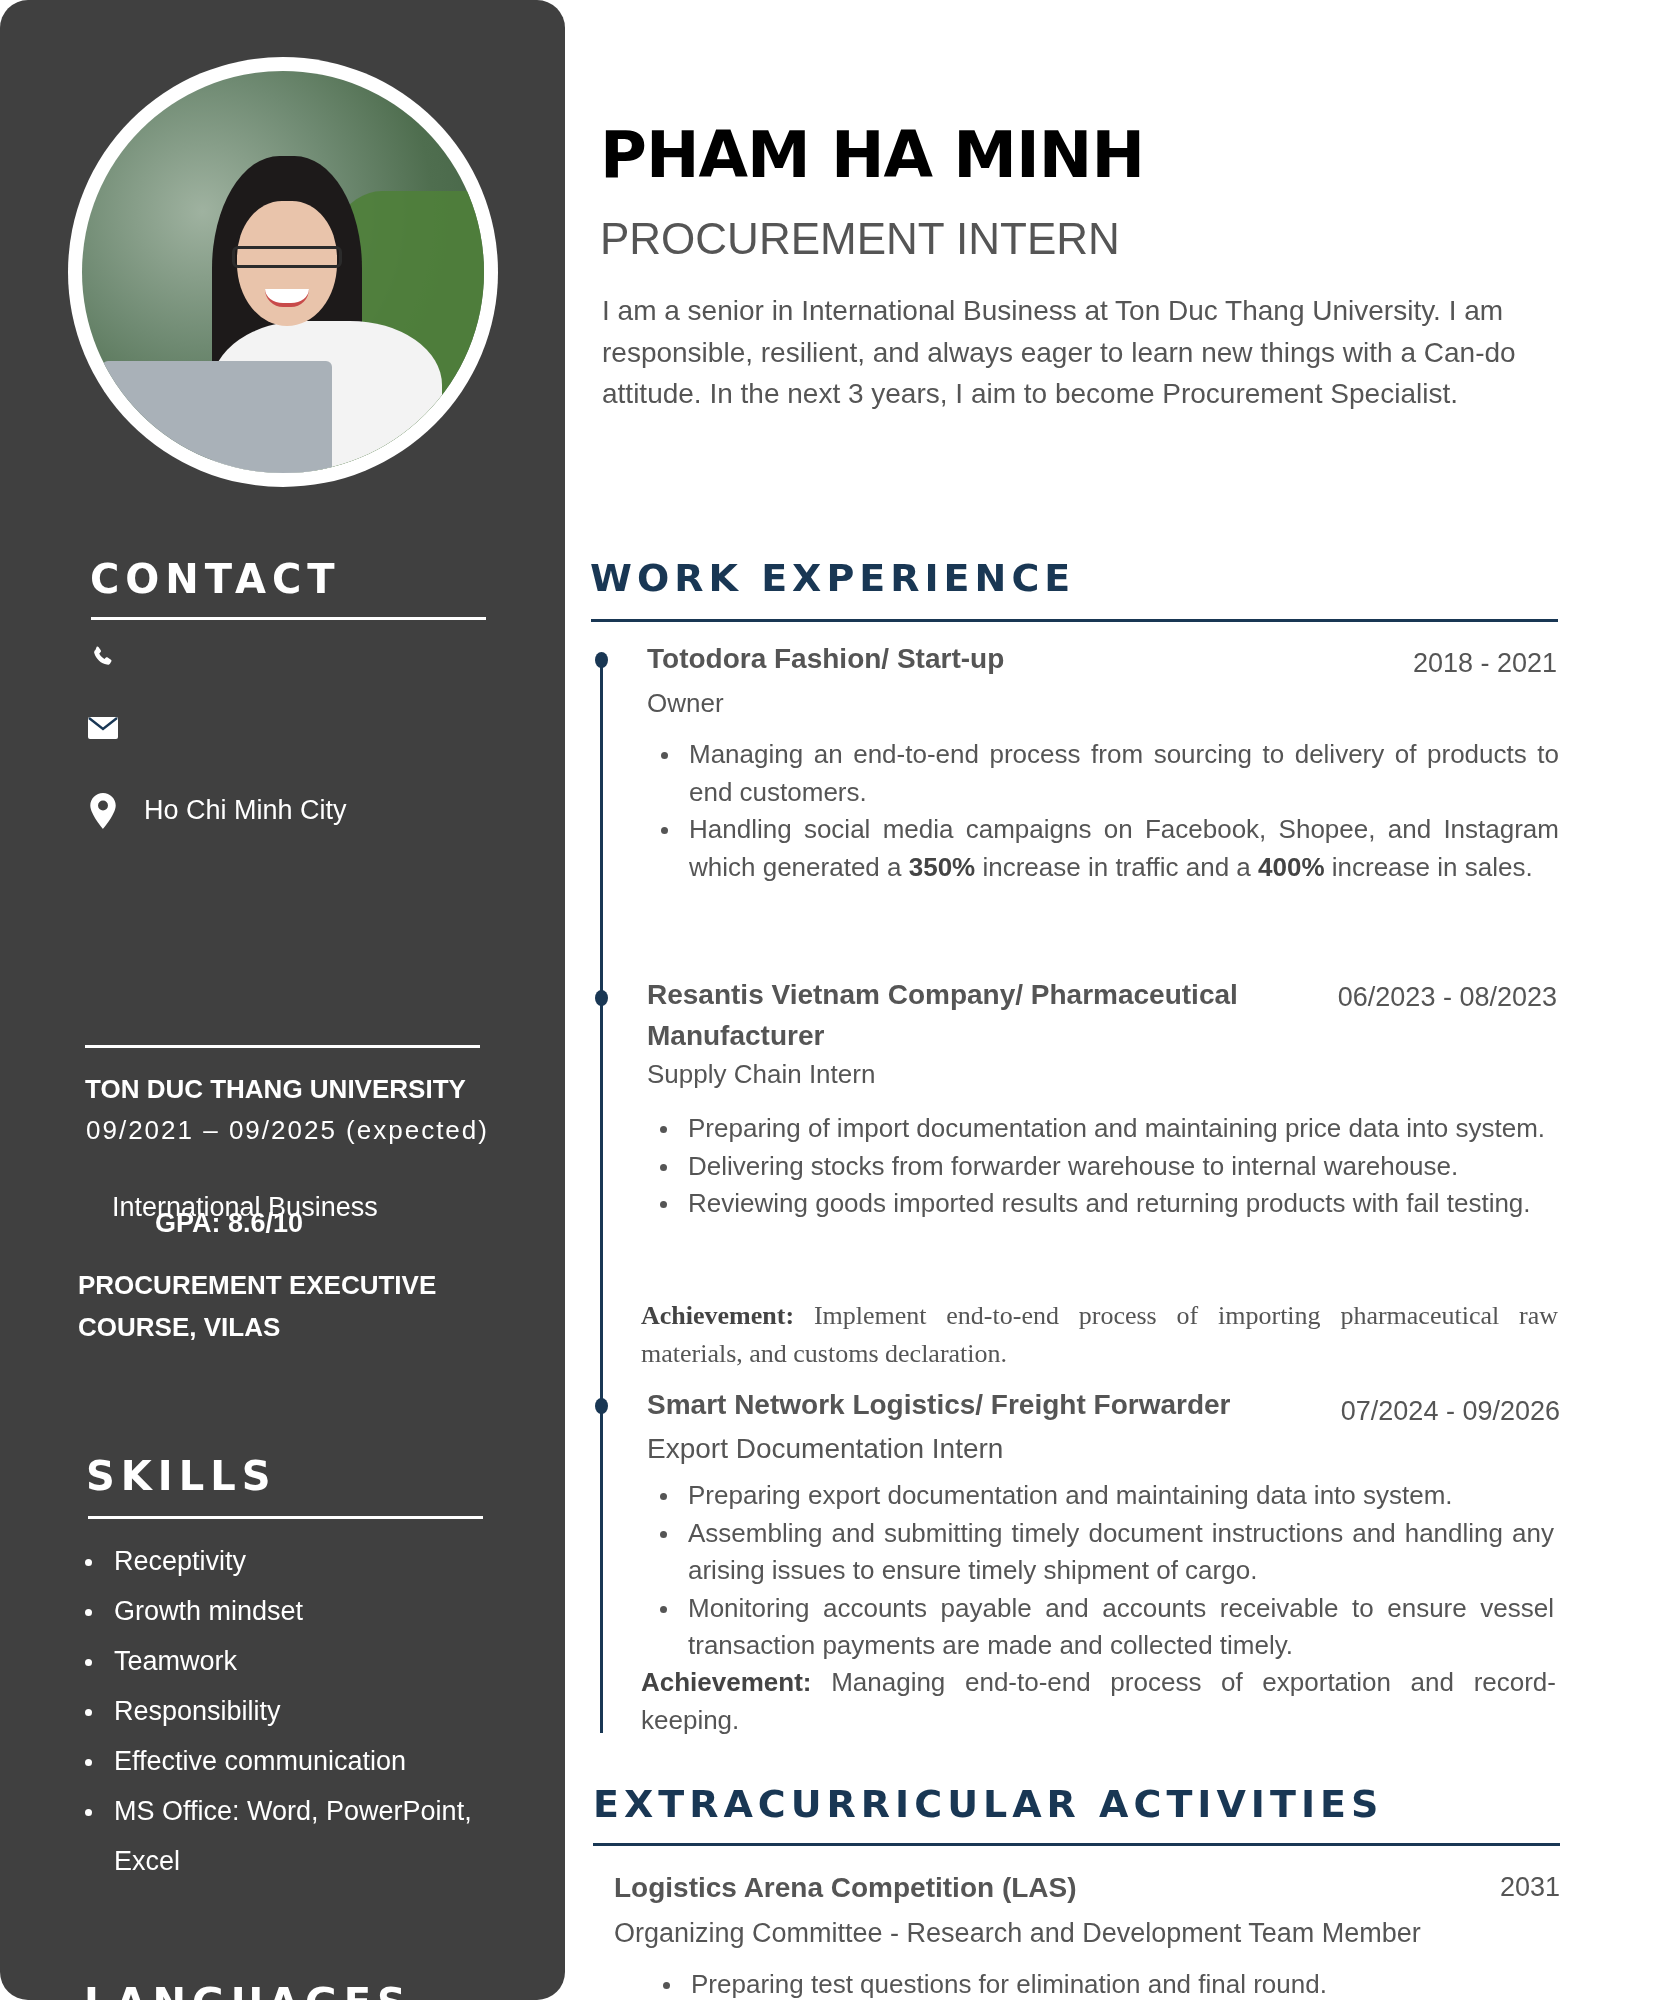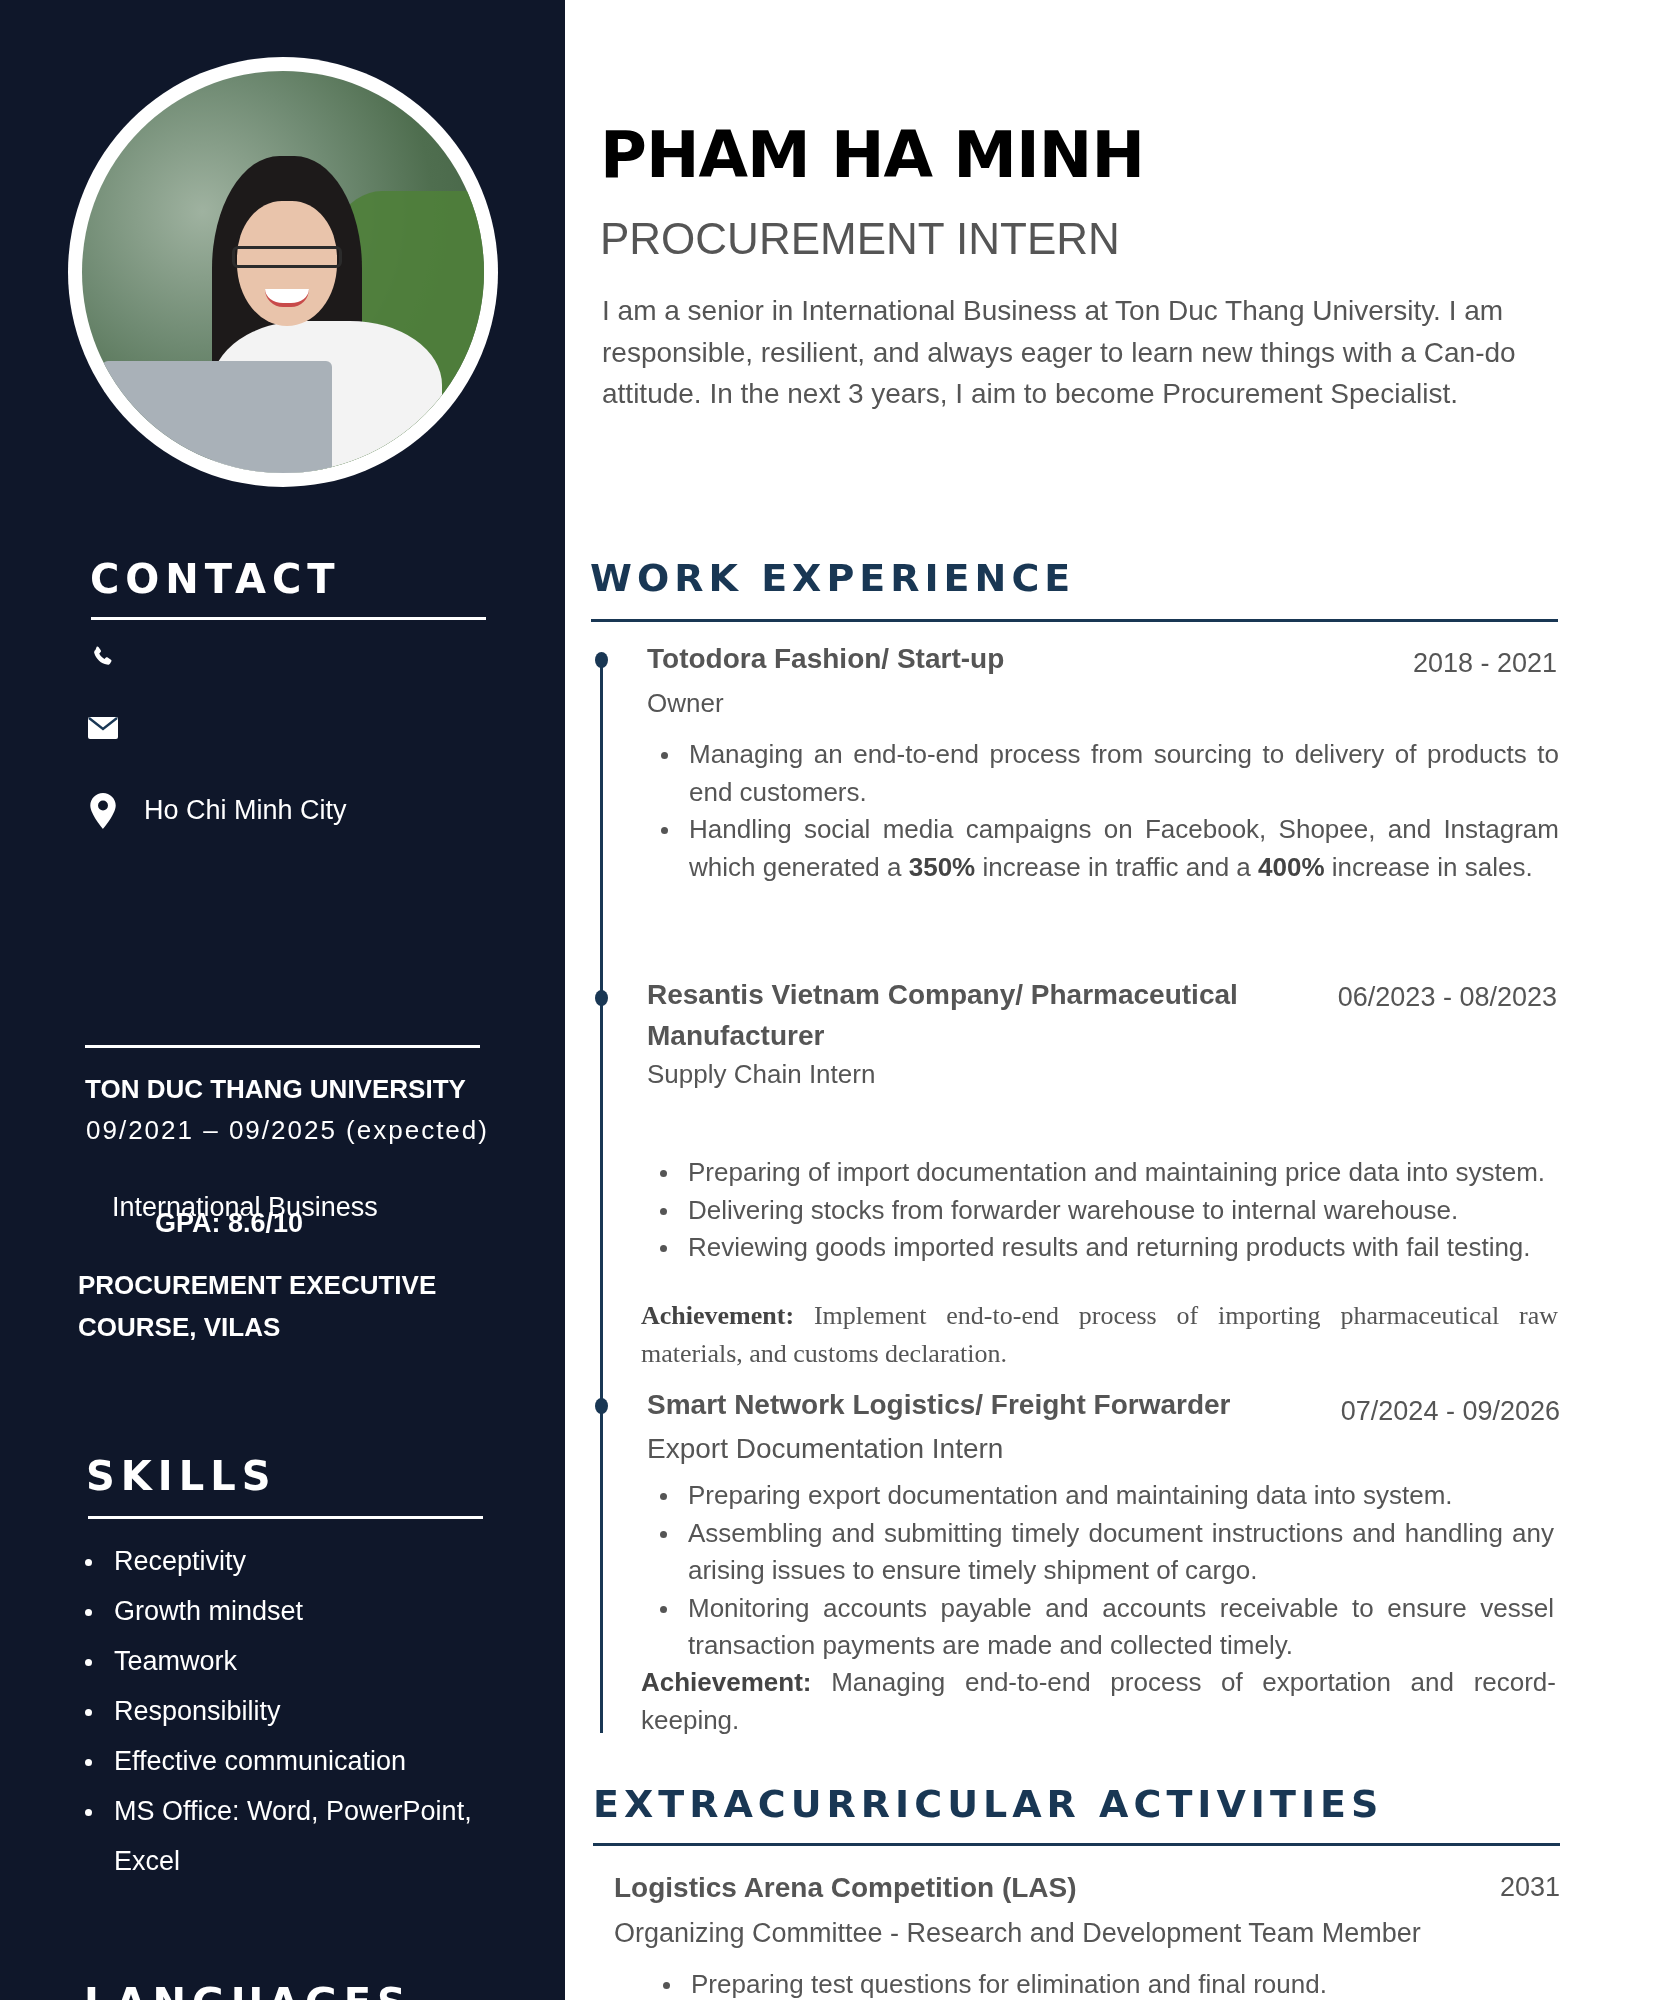--- a/index.html
+++ b/index.html
@@ -1,17 +1,17 @@
 <!DOCTYPE html>
 <html><head>
 <meta charset="utf-8">
 <style>
   html, body { margin:0; padding:0; }
   body { width:1655px; height:2000px; overflow:hidden; background:#ffffff; position:relative; font-family:"Liberation Sans", sans-serif; }
-  .sidebar { position:absolute; left:0; top:0; width:565px; height:2000px; background:#0f172a; color:#ffffff; }
+  .sidebar { position:absolute; left:0; top:0; width:565px; height:2000px; background:#404040; color:#ffffff;border-radius:28px; }
   .photo { position:absolute; left:68px; top:57px; width:430px; height:430px; border-radius:50%; background:#ffffff; }
   .photo-inner { position:absolute; left:14px; top:14px; width:402px; height:402px; border-radius:50%; overflow:hidden;
     background: radial-gradient(circle at 30% 35%, #9fb2a0 0%, #6f8a72 35%, #4f6e4f 60%, #3e5c3e 100%); }
   .photo-bush { position:absolute; right:0; top:120px; width:170px; height:280px; background:#4f7f3a; border-radius:40% 10% 0 0; opacity:0.9; }
   .photo-hair { position:absolute; left:130px; top:85px; width:150px; height:250px; background:#1d1a1a; border-radius:45% 45% 10% 10%; }
   .photo-face { position:absolute; left:155px; top:130px; width:100px; height:125px; background:#e9c4ab; border-radius:45% 45% 50% 50%; }
   .photo-glasses { position:absolute; left:150px; top:175px; width:110px; height:22px; border:3px solid #2b2b2b; border-radius:6px; box-sizing:border-box; }
   .photo-smile { position:absolute; left:183px; top:218px; width:44px; height:14px; background:#ffffff; border-bottom:4px solid #c84a4a; border-radius:0 0 22px 22px; }
   .photo-shirt { position:absolute; left:130px; top:250px; width:230px; height:160px; background:#f3f3f3; border-radius:40% 40% 0 0; }
   .photo-laptop { position:absolute; left:20px; top:290px; width:230px; height:140px; background:#a9b1b8; border-radius:6px 6px 0 0; }
@@ -130,21 +130,21 @@
 <div class="job-role" style="left:647px; top:688px;">Owner</div>
 <ul class="bullets" style="left:649px; top:736px; width:870px;">
   <li>Managing an end-to-end process from sourcing to delivery of products to end customers.</li>
   <li><span>Handling social media campaigns on Facebook, Shopee, and Instagram which generated a </span><b>350%</b><span> increase in traffic and a </span><b>400%</b><span> increase in sales.</span></li>
 </ul>
 
 <div class="dot" style="top:990px;"></div>
 <div class="job-co" style="left:647px; top:974px; width:660px;">Resantis Vietnam Company/ Pharmaceutical Manufacturer</div>
 <div class="job-date" style="right:98px; top:982px;">06/2023 - 08/2023</div>
 <div class="job-role" style="left:647px; top:1059px;">Supply Chain Intern</div>
-<ul class="bullets" style="left:648px; top:1154px; width:870px;">
+<ul class="bullets" style="left:648px; top:1110px; width:870px;">
   <li>Preparing of import documentation and maintaining price data into system.</li>
   <li>Delivering stocks from forwarder warehouse to internal warehouse.</li>
   <li>Reviewing goods imported results and returning products with fail testing.</li>
 </ul>
 <p class="achv" style="left:641px; top:1297px; width:917px;font-family:Liberation Serif, serif;"><b>Achievement:</b><span> Implement end-to-end process of importing pharmaceutical raw materials, and customs declaration.</span></p>
 
 <div class="dot" style="top:1398px;"></div>
 <div class="job-co" style="left:647px; top:1384px;">Smart Network Logistics/ Freight Forwarder</div>
 <div class="job-date" style="right:95px; top:1396px;">07/2024 - 09/2026</div>
 <div class="job-role" style="left:647px; top:1433px; font-size:28px;">Export Documentation Intern</div>

